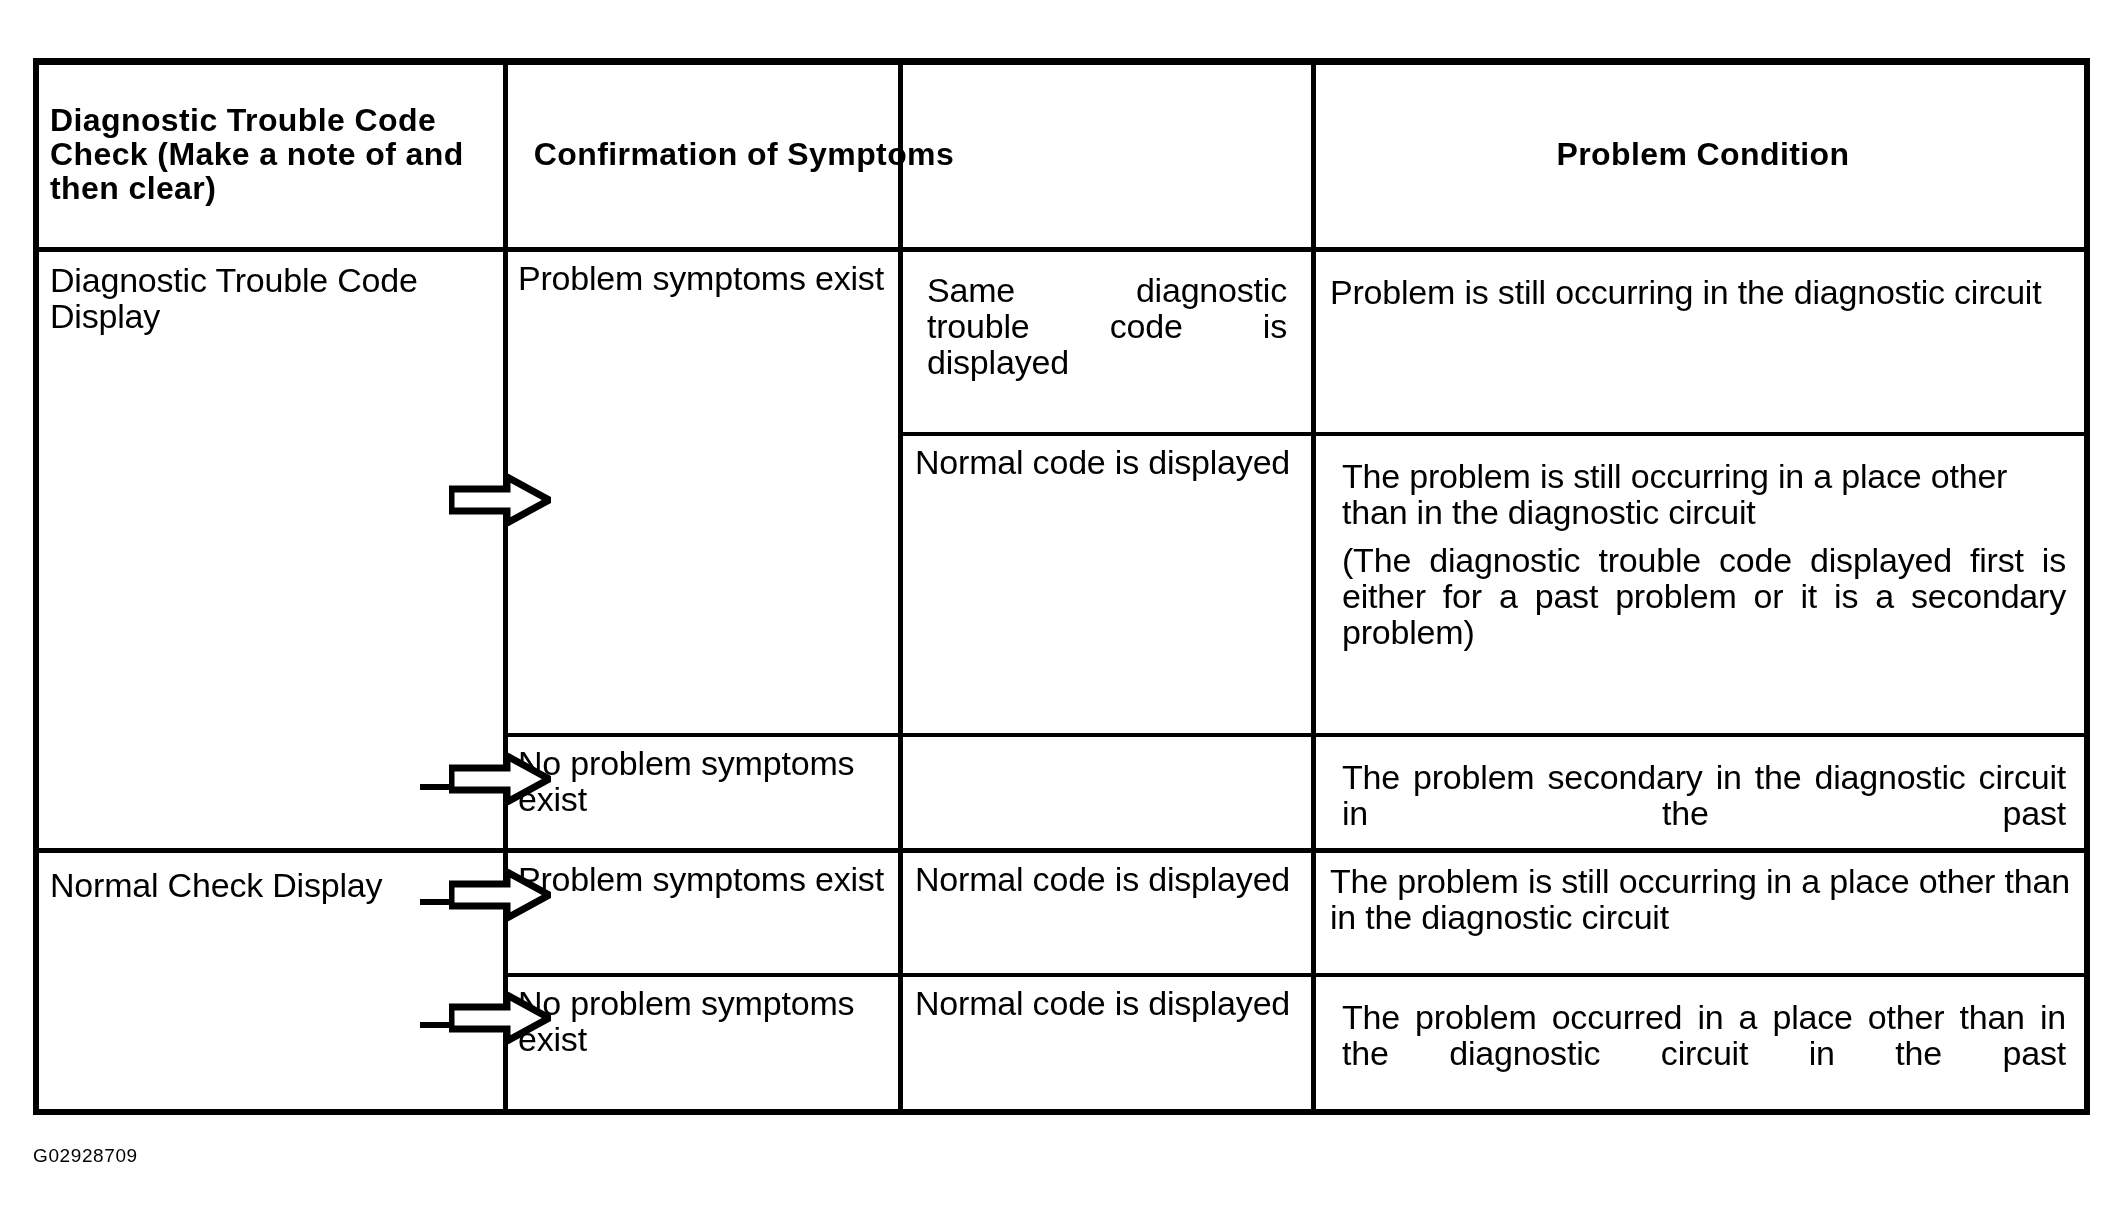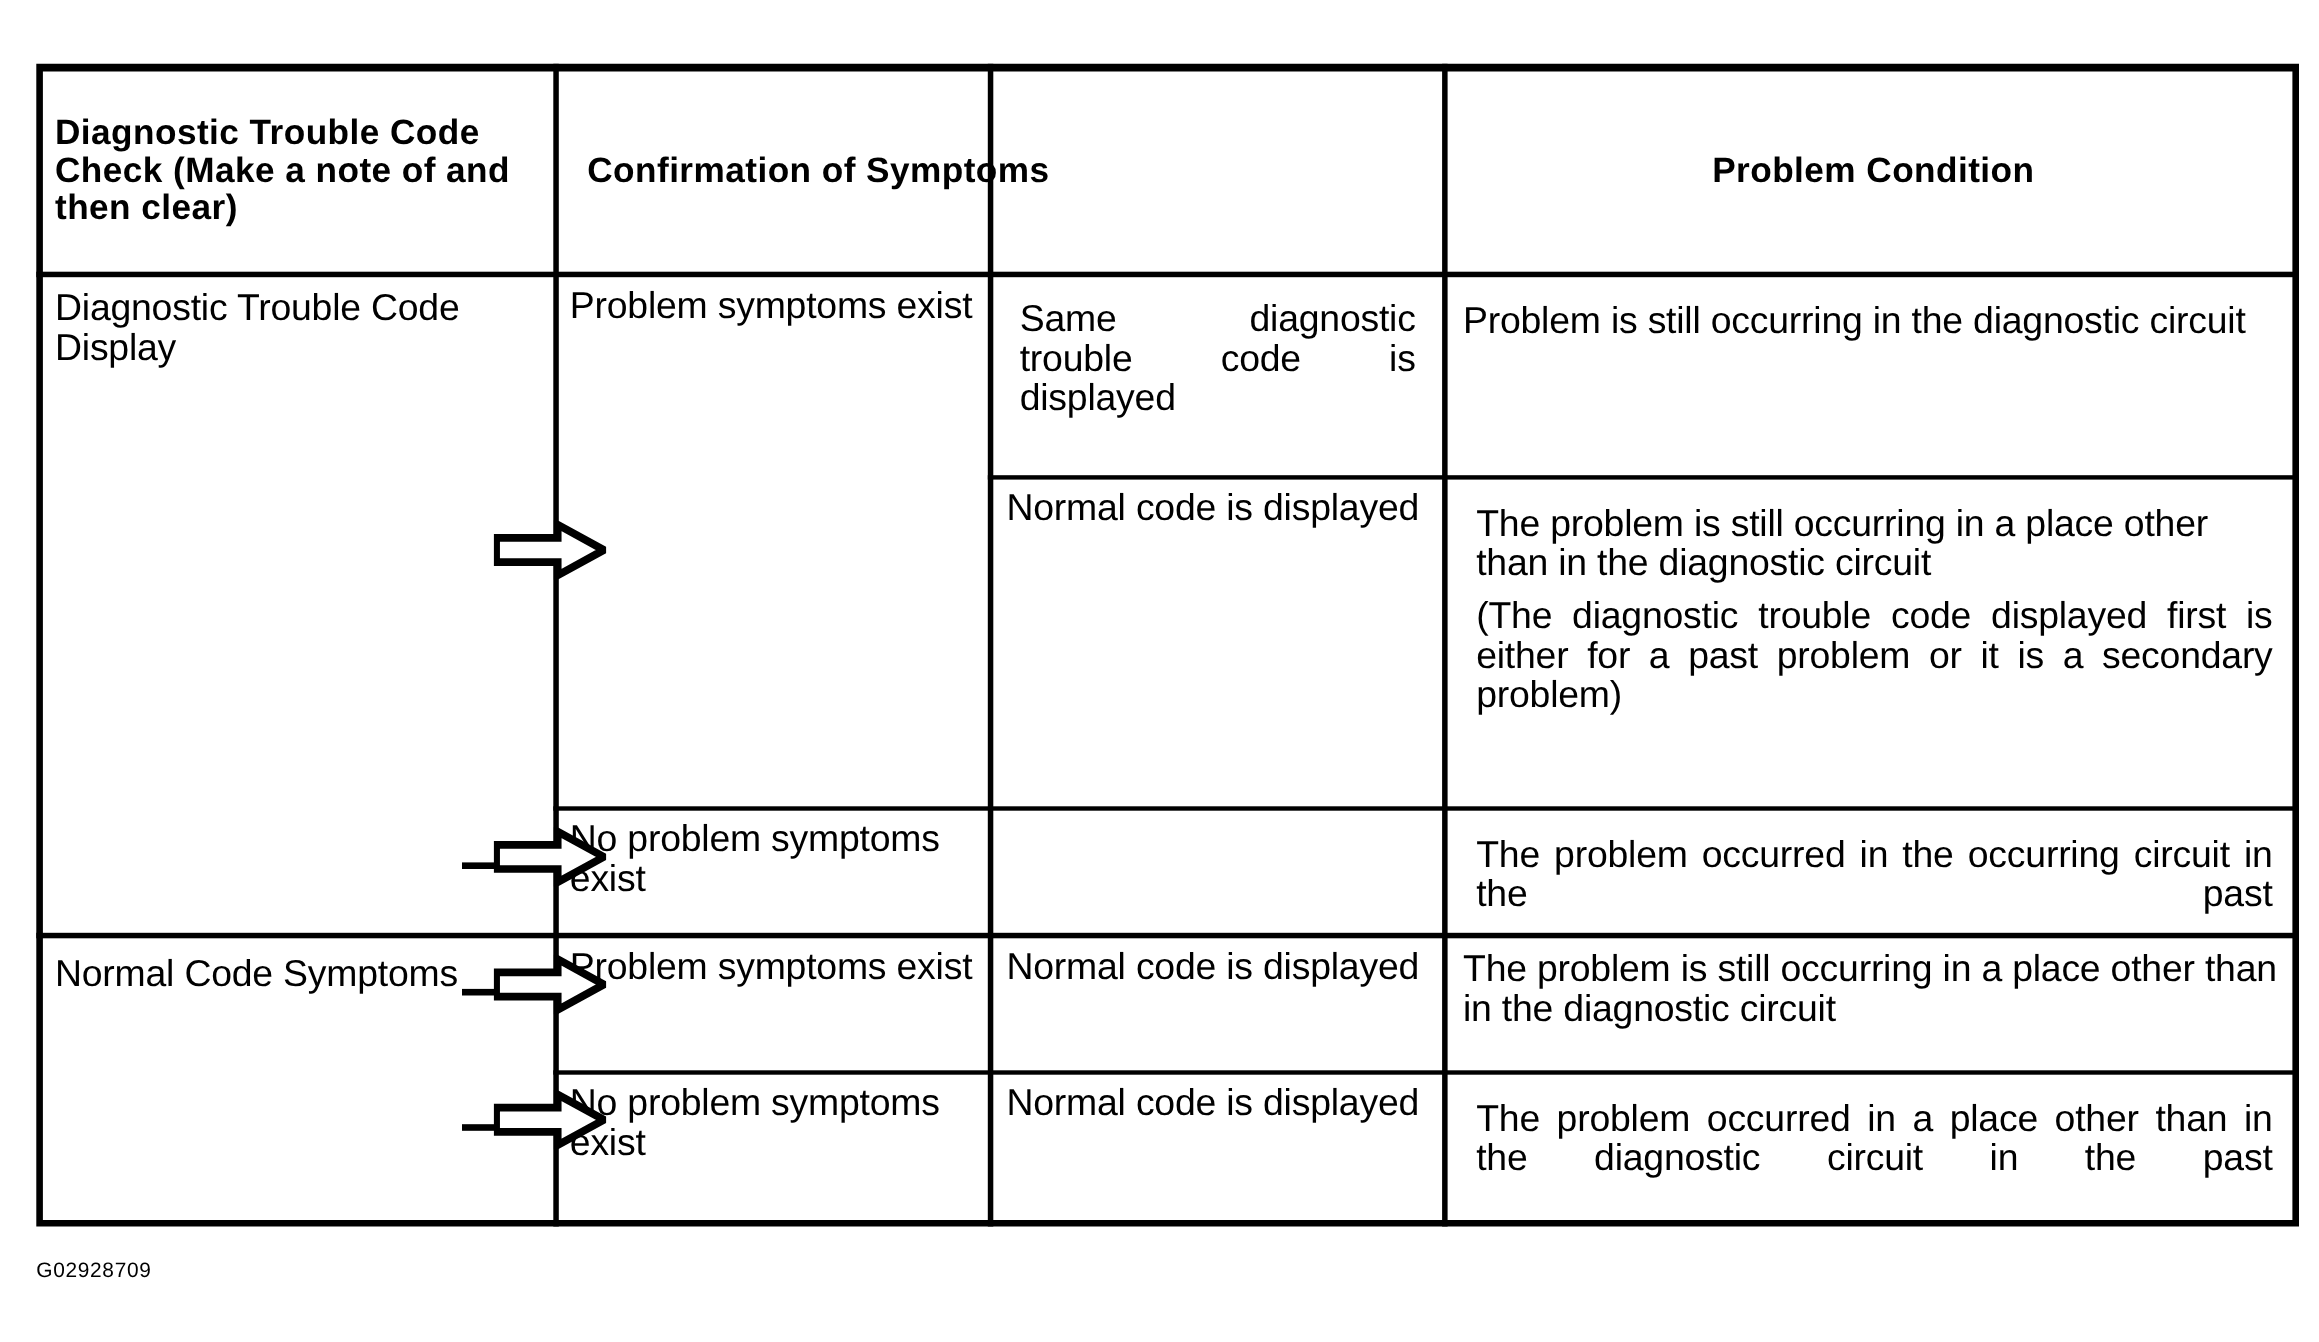--- a/index.html
+++ b/index.html
@@ -134,21 +134,21 @@
 
   <div class="cell" style="left:38px; top:252px; width:465px; height:596px; padding-top:10px;">
     <span>Diagnostic Trouble Code Display</span>
   </div>
 
   <div class="cell hdr center" style="left:1316px; top:63px; width:774px; height:184px;">
     <span>Problem Condition</span>
   </div>
 
   <div class="cell" style="left:38px; top:853px; width:465px; height:262px; padding-top:14px;">
-    <span>Normal Code Symptoms</span>
+    <span>Normal Check Display</span>
   </div>
 
   <div class="cell" style="left:508px; top:252px; width:390px; height:481px; padding-top:8px; padding-left:10px;">
     <span>Problem symptoms exist</span>
   </div>
 
   <div class="cell" style="left:508px; top:737px; width:390px; height:111px; padding-top:8px; padding-left:10px;">
     <span>No problem symptoms exist</span>
   </div>
 
@@ -179,21 +179,21 @@
   <div class="cell" style="left:1316px; top:252px; width:774px; height:180px; padding-top:10px; padding-left:14px;margin-top:12px;">
     <span>Problem is still occurring in the diagnostic circuit</span>
   </div>
 
   <div class="cell" style="left:1316px; top:436px; width:774px; height:297px; padding-top:10px; padding-left:14px;">
     <p>The problem is still occurring in a place other than in the diagnostic circuit</p>
     <p class="just">(The diagnostic trouble code displayed first is either for a past problem or it is a secondary problem)</p>
   </div>
 
   <div class="cell" style="left:1316px; top:737px; width:774px; height:111px; padding-top:10px; padding-left:14px;">
-    <p class="just">The problem occurred in the occurring circuit in the past</p>
+    <p class="just">The problem secondary in the diagnostic circuit in the past</p>
   </div>
 
   <div class="cell" style="left:1316px; top:853px; width:774px; height:120px; padding-top:10px; padding-left:14px;">
     <span>The problem is still occurring in a place other than in the diagnostic circuit</span>
   </div>
 
   <div class="cell" style="left:1316px; top:977px; width:774px; height:118px; padding-top:10px; padding-left:14px;">
     <p class="just">The problem occurred in a place other than in the diagnostic circuit in the past</p>
   </div>
 

